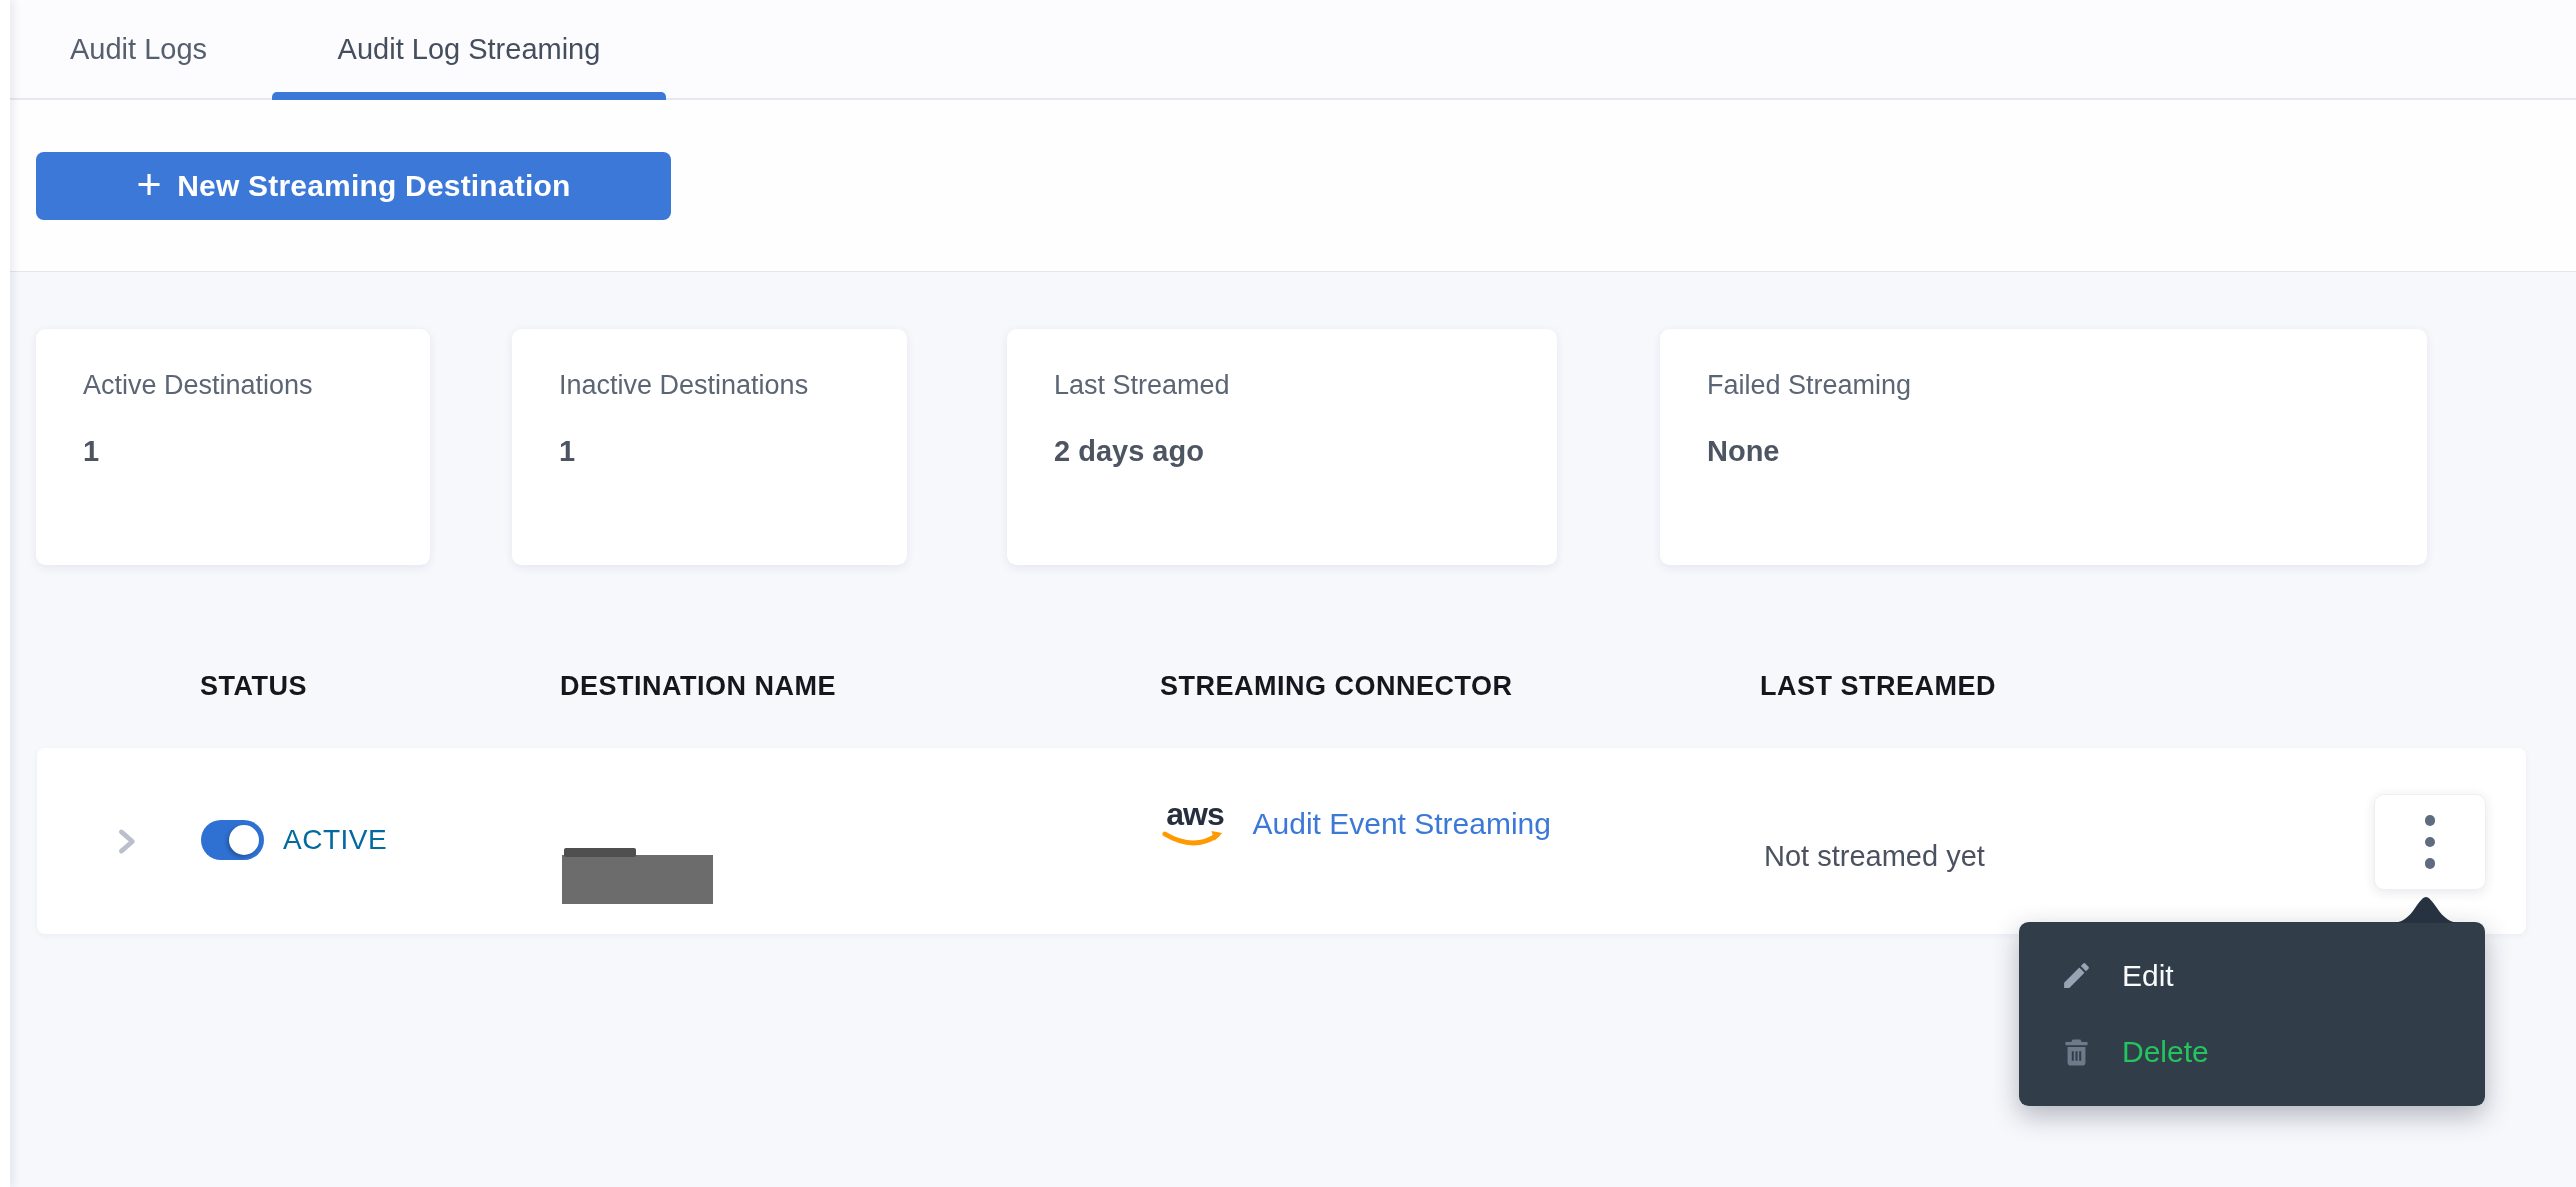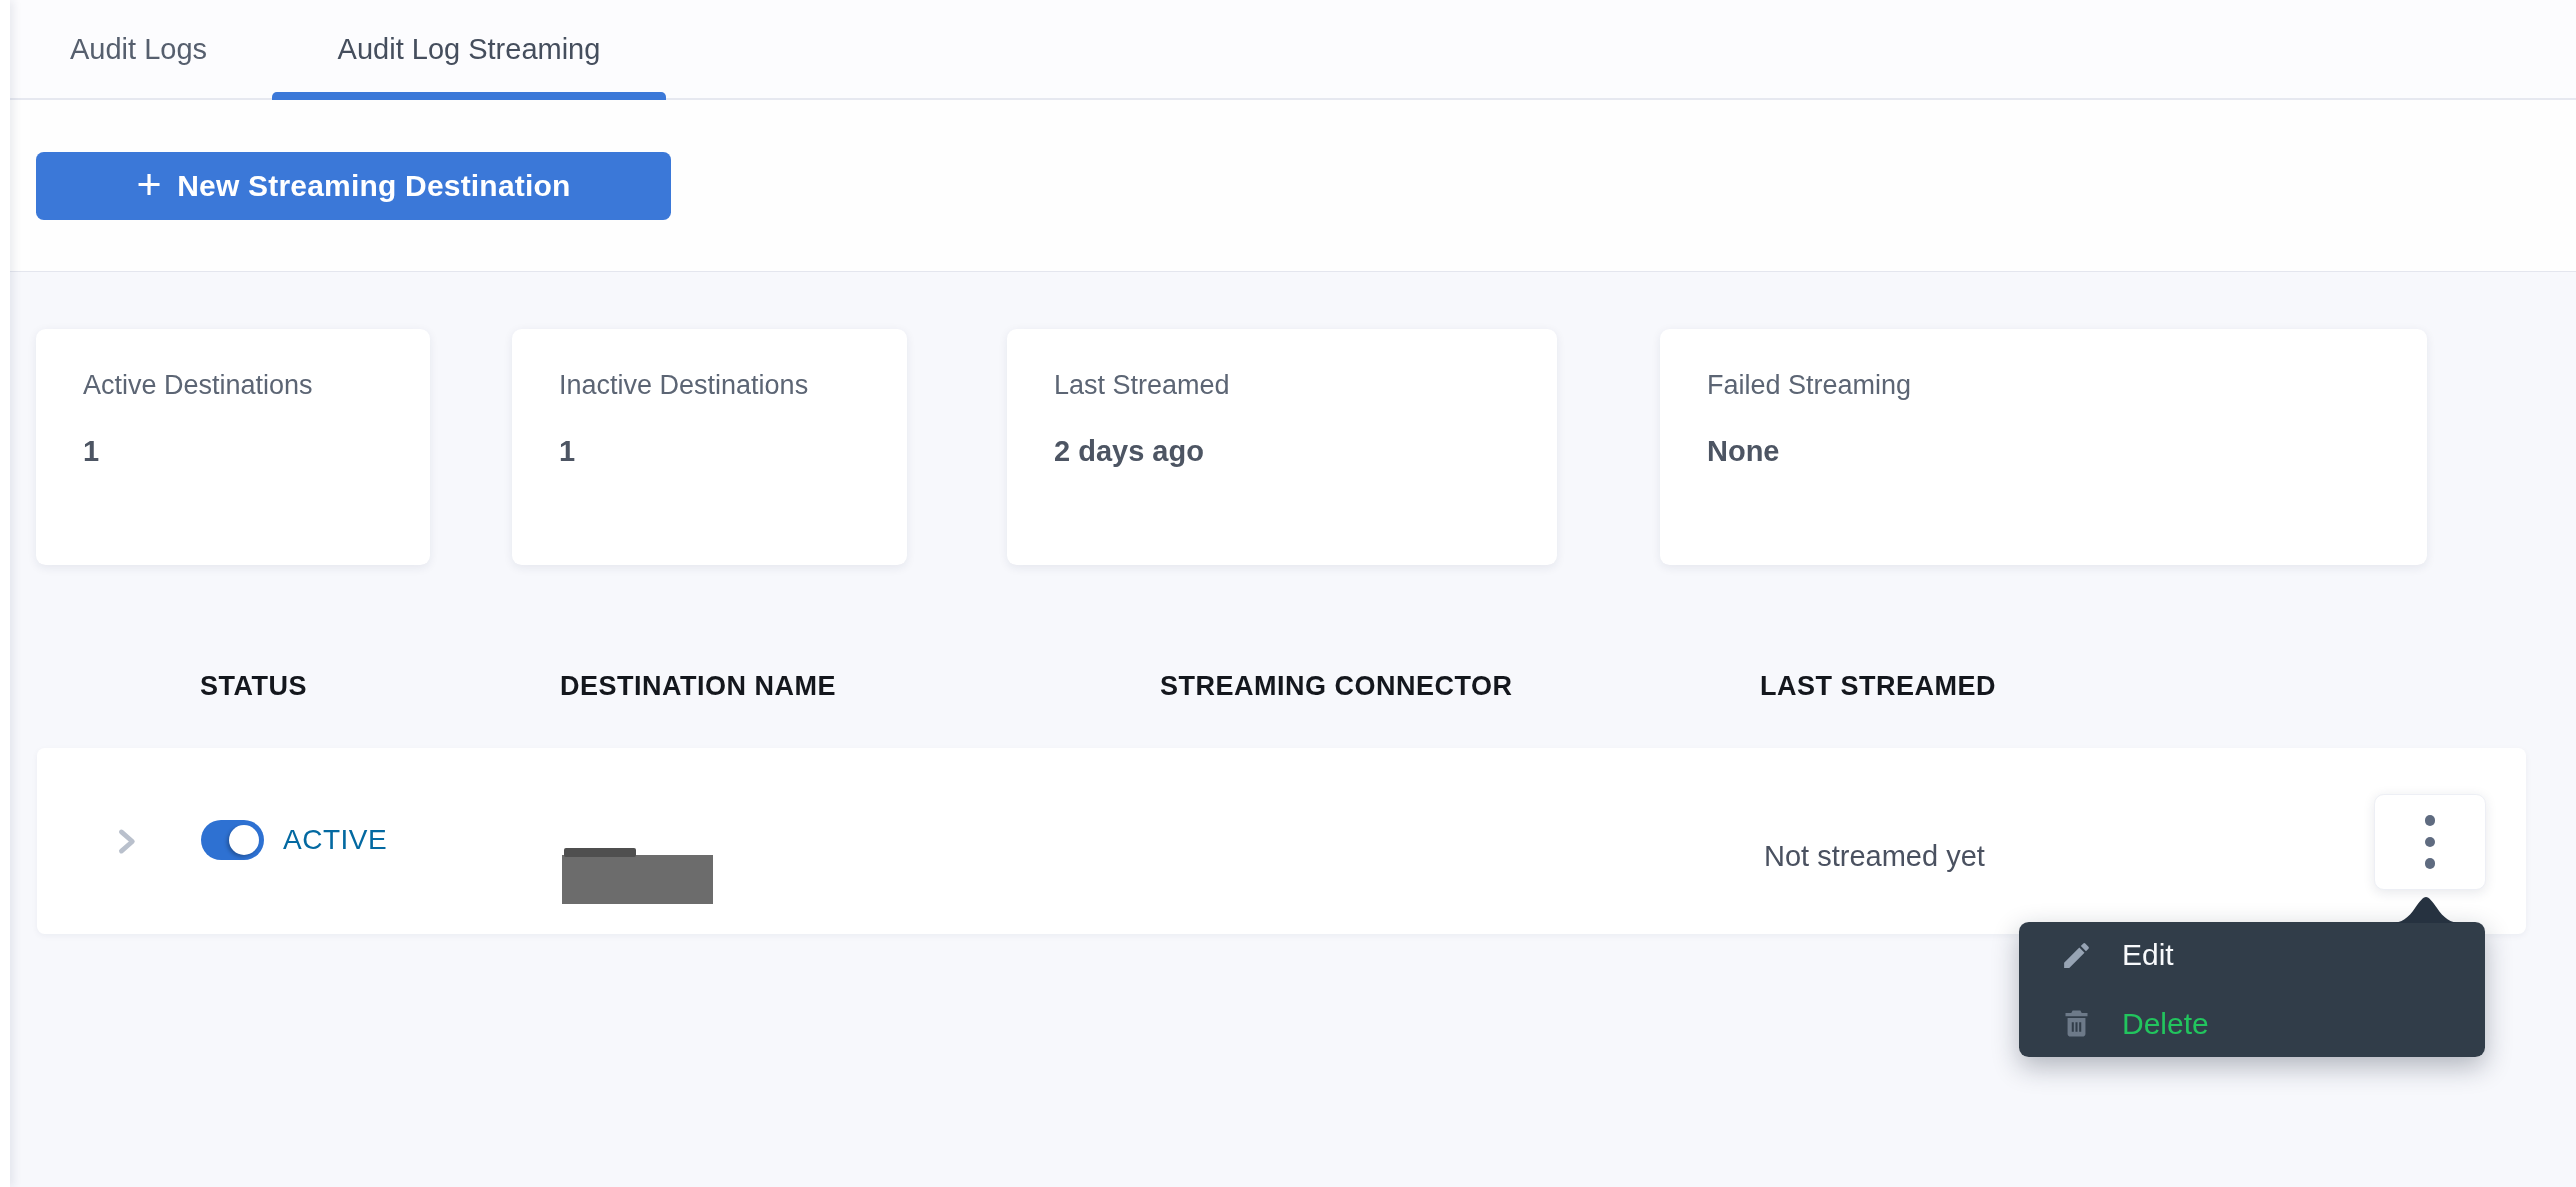--- a/index.html
+++ b/index.html
@@ -58,21 +58,21 @@
   .connector{position:absolute;left:1124px;top:50px;display:flex;align-items:center;gap:23.5px;}
   .aws-logo{display:flex;flex-direction:column;align-items:center;width:68px;}
   .aws-word{font-size:32px;font-weight:700;letter-spacing:-1px;color:#252f3e;line-height:1;}
   .connector-link{font-size:30px;color:#3b78d8;text-decoration:none;cursor:pointer;}
   .last-streamed{position:absolute;left:1727px;top:92px;font-size:29px;color:#4a5160;}
   .kebab-btn{position:absolute;left:2337px;top:46px;width:110px;height:94px;background:#ffffff;
     border:1px solid #edeff5;border-radius:9.8px;box-shadow:0 2.9px 11.7px rgba(30,40,70,.10);
     display:flex;flex-direction:column;align-items:center;justify-content:center;gap:10.8px;cursor:pointer;}
   .kebab-btn .dot{width:10.8px;height:10.8px;border-radius:50%;background:#5f6b80;}
   
-  .menu{position:absolute;left:2019px;top:922px;width:466px;height:135px;background:#313d49;
+  .menu{position:absolute;left:2019px;top:922px;width:466px;height:184px;background:#313d49;
     border-radius:9.8px;box-shadow:0 9.8px 27px rgba(20,30,50,.30);z-index:20;
     display:flex;flex-direction:column;justify-content:center;gap:13.7px;padding:5.9px 0;box-sizing:border-box;}
   .menu-arrow{position:absolute;left:2392px;top:894px;width:68px;height:29px;z-index:21;}
   .menu-item{display:flex;align-items:center;gap:29px;padding-left:41px;height:63px;cursor:pointer;}
   .menu-item .mi-label{font-size:30px;}
   .menu-item--enabled .mi-label{color:#f8fafc;font-weight:500;}
   .menu-item--disabled{cursor:default;}
   .menu-item--disabled .mi-label{color:#22c55e;}
 </style>
 </head>
@@ -119,20 +119,30 @@
 
   <div class="row">
     <svg class="row-chevron" viewBox="0 0 24 24">
       <polyline points="9 5 17 12 9 19" fill="none" stroke="#b9c0cc" stroke-width="3.4" stroke-linecap="round" stroke-linejoin="round"></polyline>
     </svg>
     <div class="toggle">
       <div class="knob"></div>
     </div>
     <div class="status-label">ACTIVE</div>
     <div class="redact"></div>
+    <div class="connector">
+      <div class="aws-logo">
+        <span class="aws-word">aws</span>
+        <svg width="68" height="19.6" viewBox="0 0 70 20">
+          <path d="M4 4 Q34 22 58 5" fill="none" stroke="#ff9900" stroke-width="5" stroke-linecap="round"></path>
+          <path d="M52 1 L63 3 L55 11 Z" fill="#ff9900"></path>
+        </svg>
+      </div>
+      <a class="connector-link">Audit Event Streaming</a>
+    </div>
     <div class="last-streamed">Not streamed yet</div>
     <div class="kebab-btn">
       <div class="dot"></div>
       <div class="dot"></div>
       <div class="dot"></div>
     </div>
   </div>
 
   <svg class="menu-arrow" viewBox="0 0 70 30">
     <path d="M0 30 C9 30 17 25 24 14 C28 8 32 3 35 3 C38 3 42 8 46 14 C53 25 61 30 70 30 Z" fill="#263240"></path>

